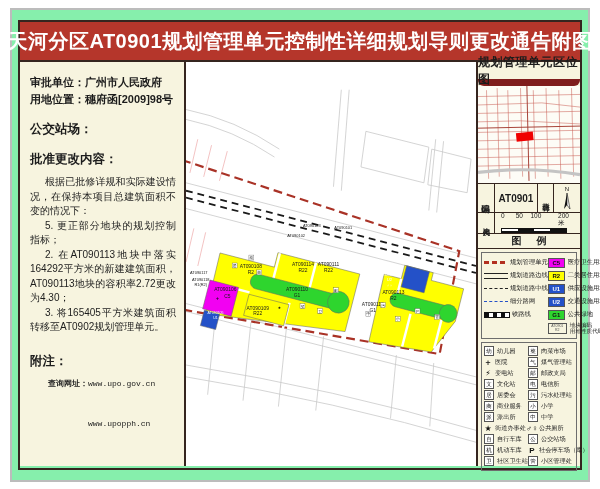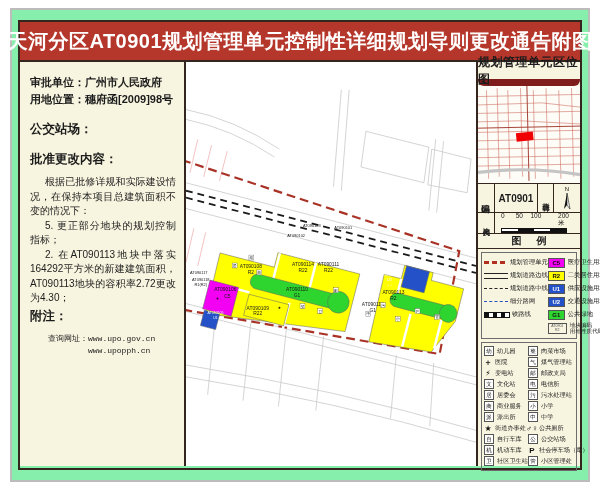--- a/index.html
+++ b/index.html
@@ -18,23 +18,23 @@
               padding:12px 8px 0 10px;}
   .map-panel{flex:1;background:#fff;position:relative;}
   .right-panel{width:104px;background:#f7f4df;border-left:2px solid #35251f;box-sizing:border-box;
                display:flex;flex-direction:column;font-size:7px;}
   
   .info-row{font-size:11px;font-weight:bold;line-height:1.55;white-space:nowrap;}
   .heading{font-size:12.5px;font-weight:bold;margin-top:13px;}
   .loc-line{font-size:8.5px;margin:6px 0 0 14px;font-weight:bold;}
   .body-text{font-size:10px;line-height:1.45;margin-top:7px;text-align:justify;}
   .body-text div{text-indent:1.5em;}
-  .notes{margin-top:2px;}
+  .notes{margin-top:18px;}
   .url-block{font-size:8px;margin:8px 0 0 18px;line-height:1.6;}
-  .url-block .lbl{font-weight:normal;}
+  .url-block .lbl{font-weight:bold;}
   .url-list{display:inline-block;vertical-align:top;font-family:"Liberation Mono","DejaVu Sans Mono",monospace;}
   
   .rp-title{height:17px;border-bottom:7px solid #7f1d1d;display:flex;align-items:center;justify-content:center;
             font-size:12px;font-weight:bold;letter-spacing:0.5px;border-radius:6px;}
   .mini-map{height:97px;border-bottom:1px solid #35251f;background:#fdfcf6;}
   .mini-map svg{width:100%;height:100%;display:block;}
   .code-row{height:38px;border-bottom:1px solid #35251f;display:flex;}
   .cell{border-right:1px solid #35251f;display:flex;align-items:center;justify-content:center;}
   .cell:last-child{border-right:none;}
   .vlabel{writing-mode:vertical-rl;text-orientation:upright;font-weight:bold;font-size:8.5px;letter-spacing:1px;}
@@ -102,26 +102,27 @@
 
         <div class="heading">公交站场：</div>
 
         <div class="heading">批准更改内容：</div>
         <div class="body-text">
           <div>根据已批修详规和实际建设情况，在保持本项目总建筑面积不变的情况下：</div>
           <div>
 
           <div>5. 更正部分地块的规划控制指标；</div>
               <div>2. 在AT090113地块中落实164292平方米的新建建筑面积，AT090113地块的容积率2.72更改为4.30；</div>
+              <div>3. 将165405平方米建筑面积转移至AT0902规划管理单元。</div>
             </div>
         </div>
 
         <div class="heading notes">附注：</div>
         <div class="url-block">
-          <span class="lbl">查询网址：</span><span class="url-list"><span style="display:block;">www.upo.gov.cn</span><span style="display:block;">www.upopph.cn</span></span>
+          <span class="lbl">查询网址：</span><span class="url-list"><span style="display:block;">www.upo.gov.cn</span><span style="display:block;margin-top:28px;">www.upopph.cn</span></span>
         </div>
       </div>
 
       <div class="map-panel">
         <svg viewBox="0 0 295 408" preserveAspectRatio="none">
           <rect x="0" y="0" width="295" height="408" fill="#ffffff"></rect>
 
           <g stroke="#c9c9c9" stroke-width="0.8" fill="none">
             <path d="M0,48 Q50,58 95,88"></path>
               <path d="M0,58 Q48,68 90,96"></path>

